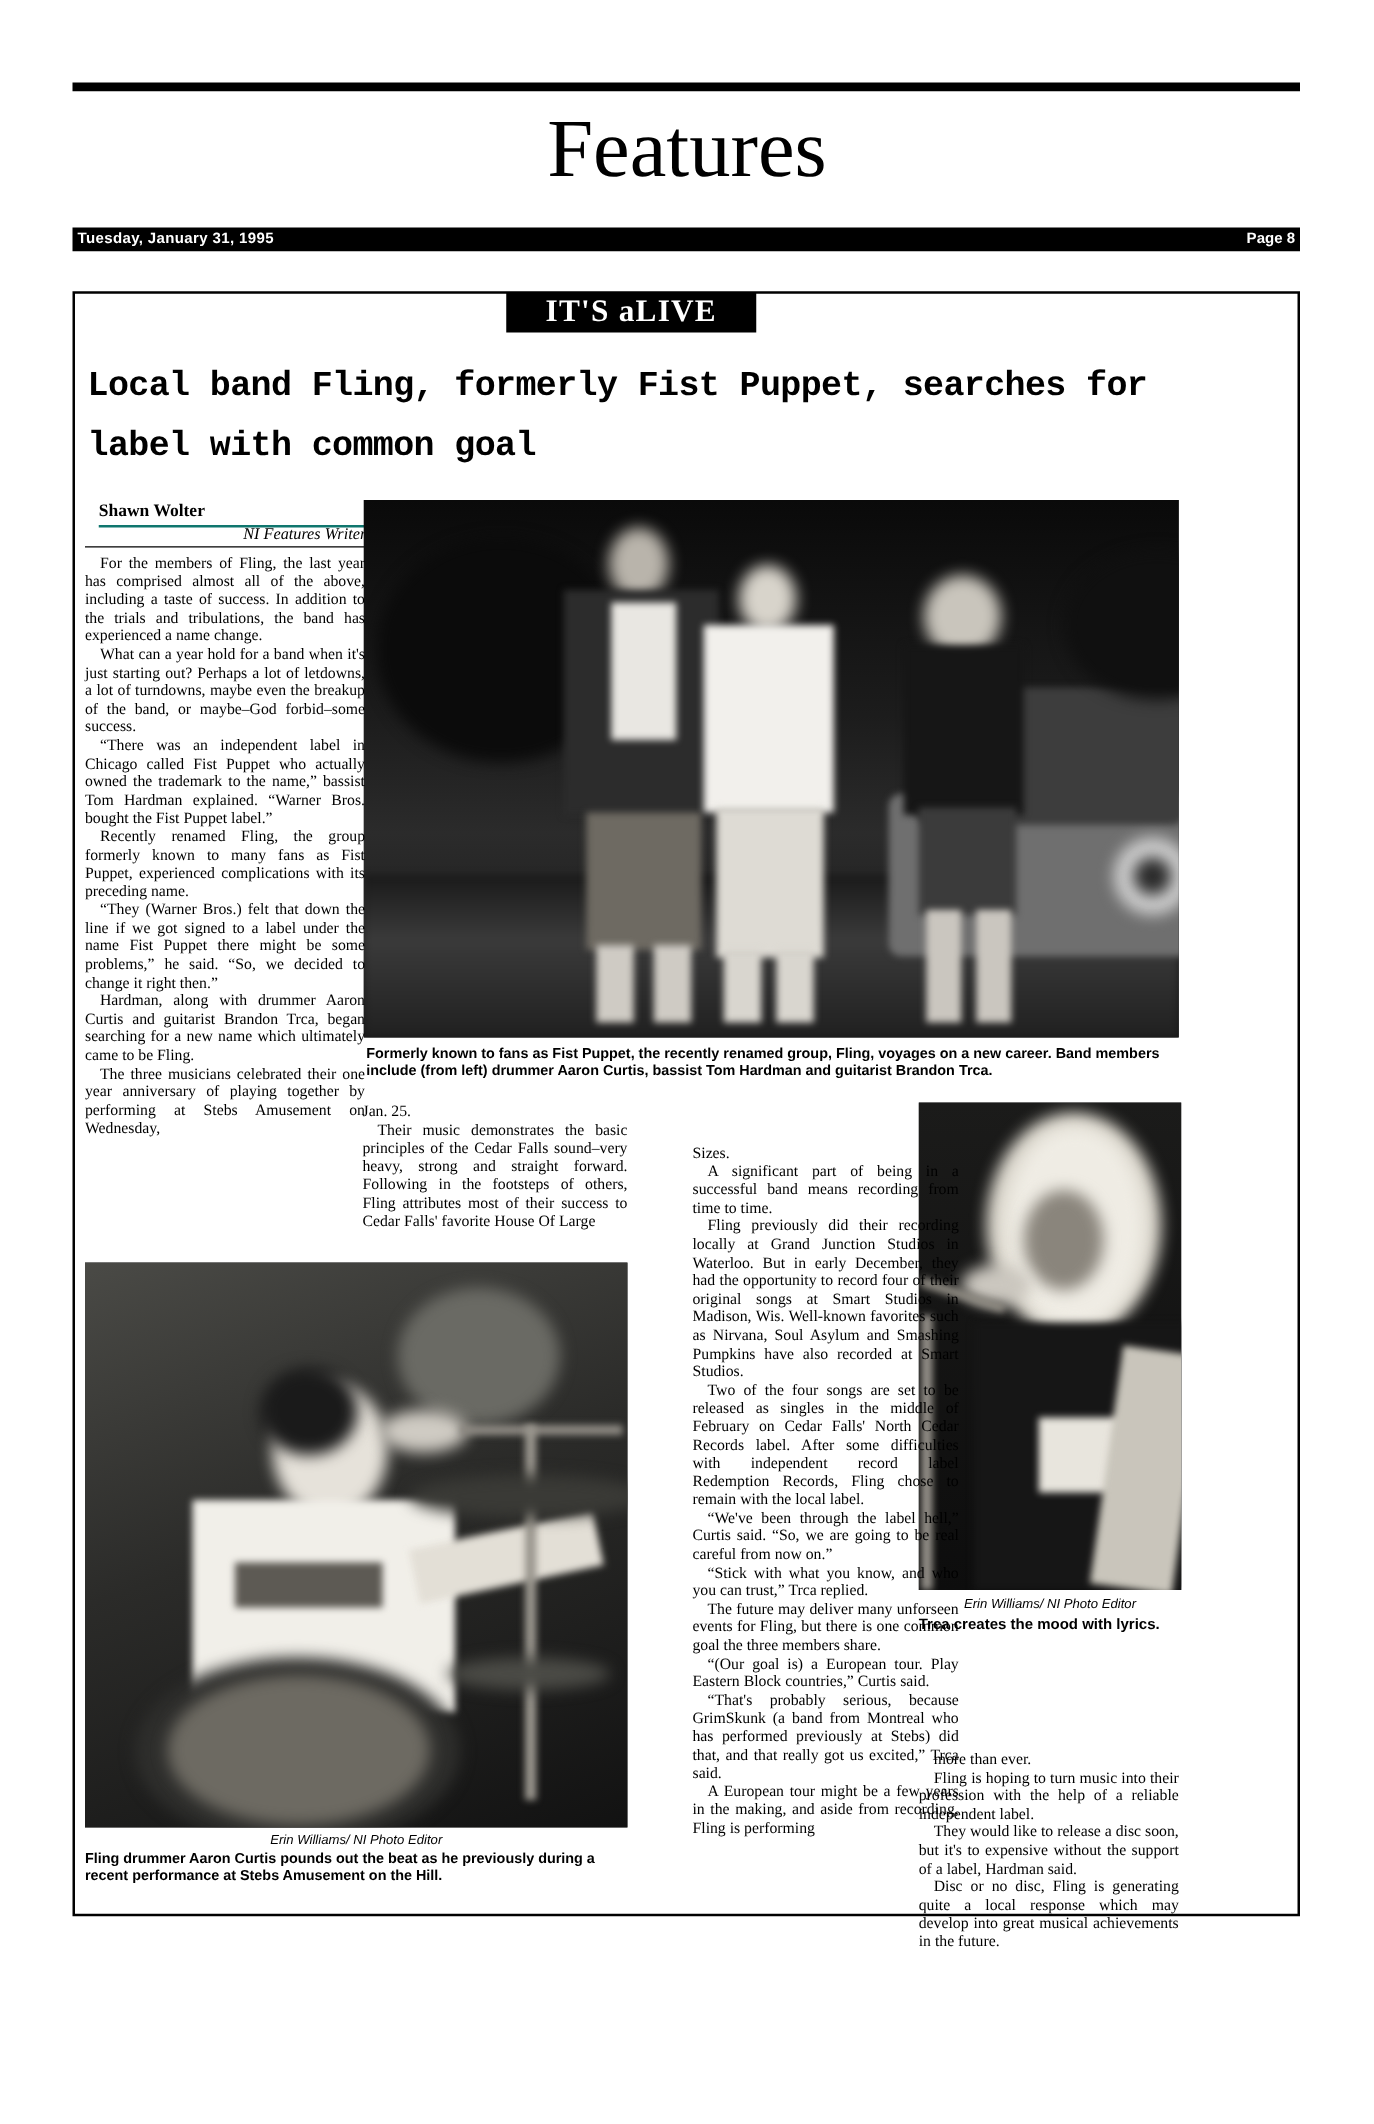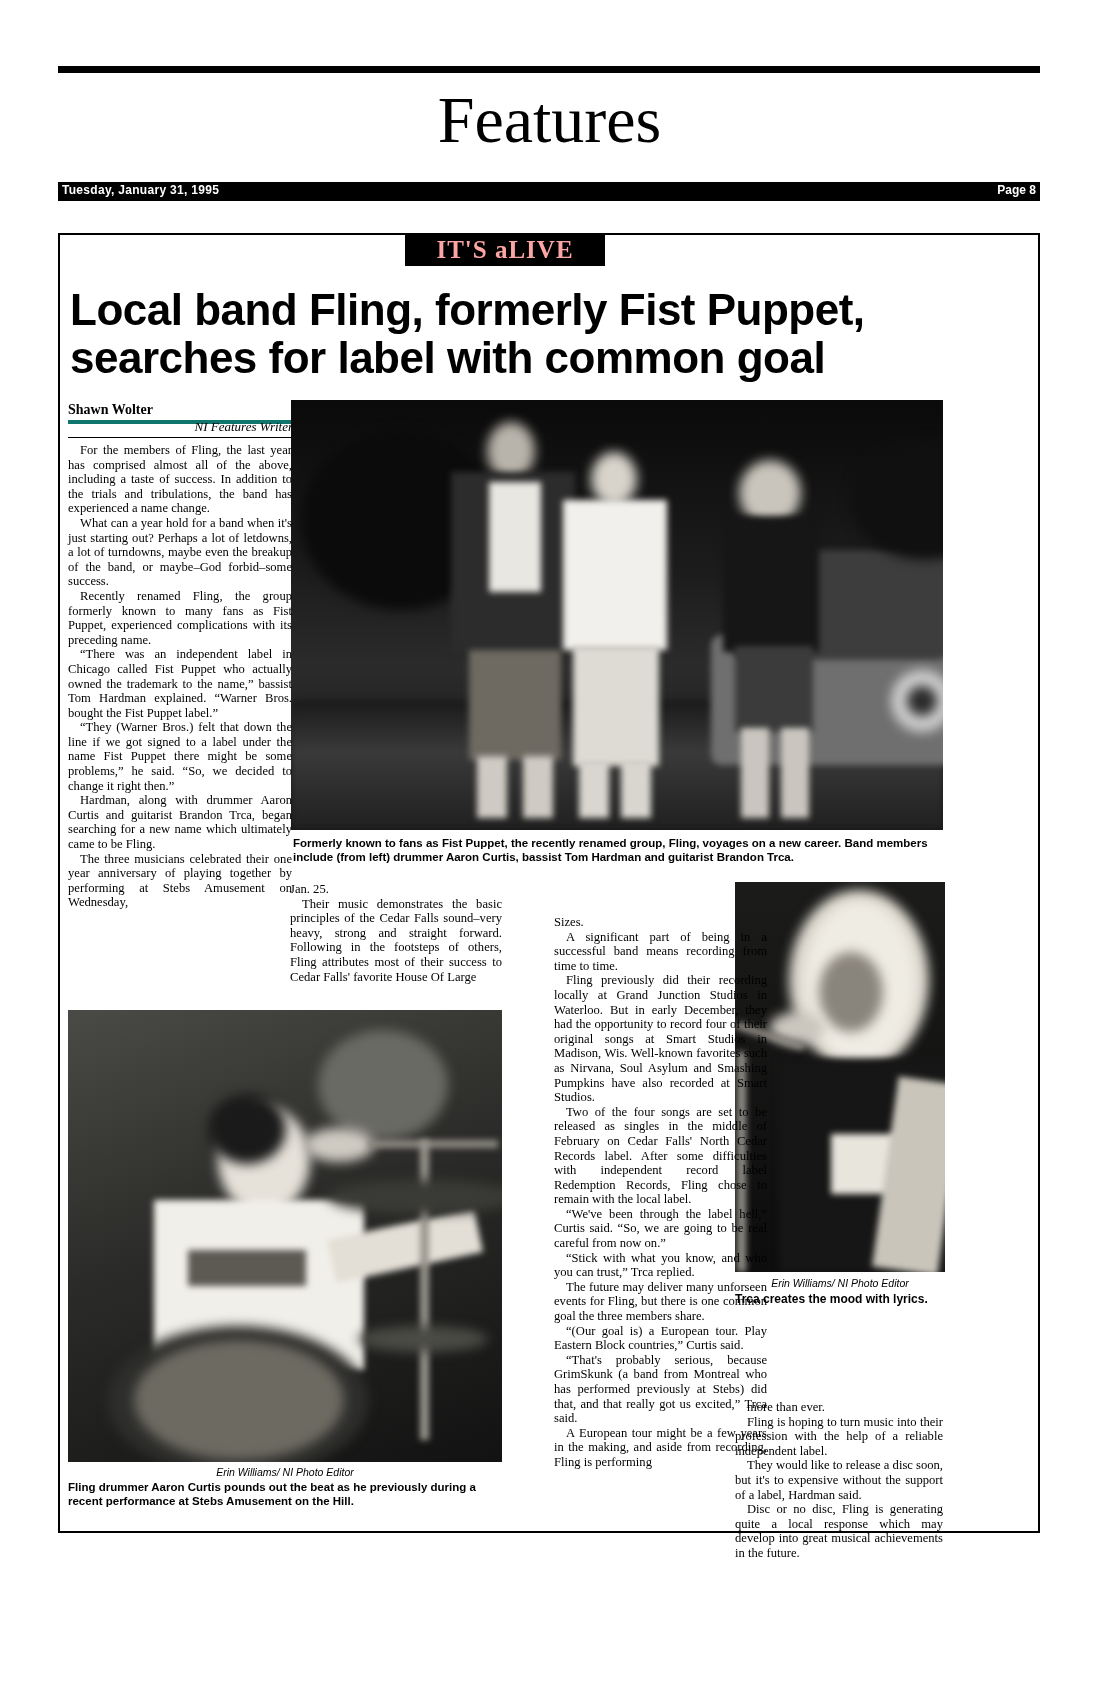--- a/index.html
+++ b/index.html
@@ -71,48 +71,48 @@
     left: 58px; top: 233px;
     width: 982px; height: 1300px;
     border: 2px solid #000;
     box-sizing: border-box;
   }
   .kicker {
     position: absolute;
     left: 405px; top: 234px;
     width: 200px; height: 32px;
     background: #000;
-    color: #fca5a5;
+    color: #ffffff;
     font-family: "Liberation Serif", serif;
     font-size: 25px;
     font-weight: bold;
     letter-spacing: 1px;
     text-align: center;
     line-height: 32px;
   }
 
   .headline {
     position: absolute;
     left: 70px; top: 286px;
     width: 940px;
-    font-family: Liberation Sans, sans-serif;
-    font-weight: bold;
-    font-size: 44px;
+    font-family: Liberation Mono, monospace;
+    font-weight: bold;
+    font-size: 28px;
     line-height: 48px;
     letter-spacing: -0.5px;
   }
 
   .byline-name {
     position: absolute;
-    left: 68px; top: 402px;
+    left: 79px; top: 402px;
     width: 225px;
     font-family: "Liberation Serif", serif;
     font-size: 14px;
     font-weight: bold;
-    border-bottom: 4px solid #0f766e;
+    border-bottom: 2px solid #0f766e;
     padding-bottom: 2px;
   }
   .byline-title {
     position: absolute;
     left: 68px; top: 419px;
     width: 225px;
     text-align: right;
     font-family: "Liberation Serif", serif;
     font-style: italic;
     font-size: 13px;
@@ -285,22 +285,22 @@
     <div class="blob" style="left:34px;top:130px;width:56px;height:32px;background:#cbc7bf;"></div>
     <div class="rect" style="left:0px;top:150px;width:70px;height:8px;background:#8d8981;transform:rotate(18deg);"></div>
     <div class="rect" style="left:2px;top:170px;width:9px;height:220px;background:#95918a;"></div>
   </div>
   <div class="credit" id="credit-trca">Erin Williams/ NI Photo Editor</div>
   <div class="cap" id="cap-trca">Trca creates the mood with lyrics.</div>
 
   <div class="col" id="col1">
       <p>For the members of Fling, the last year has comprised almost all of the above, including a taste of success. In addition to the trials and tribulations, the band has experienced a name change.</p>
       <p>What can a year hold for a band when it's just starting out? Perhaps a lot of letdowns, a lot of turndowns, maybe even the breakup of the band, or maybe–God forbid–some success.</p>
+      <p>“There was an independent label in Chicago called Fist Puppet who actually owned the trademark to the name,” bassist Tom Hardman explained. “Warner Bros. bought the Fist Puppet label.”</p>
       <p>Recently renamed Fling, the group formerly known to many fans as Fist Puppet, experienced complications with its preceding name.</p>
-      <p>“There was an independent label in Chicago called Fist Puppet who actually owned the trademark to the name,” bassist Tom Hardman explained. “Warner Bros. bought the Fist Puppet label.”</p>
       <p>“They (Warner Bros.) felt that down the line if we got signed to a label under the name Fist Puppet there might be some problems,” he said. “So, we decided to change it right then.”</p>
       <p>Hardman, along with drummer Aaron Curtis and guitarist Brandon Trca, began searching for a new name which ultimately came to be Fling.</p>
       <p>The three musicians celebrated their one year anniversary of playing together by performing at Stebs Amusement on Wednesday,</p>
     </div>
   <div class="col" id="col2">
       <p class="noindent">Jan. 25.</p>
       <p>Their music demonstrates the basic principles of the Cedar Falls sound–very heavy, strong and straight forward. Following in the footsteps of others, Fling attributes most of their success to Cedar Falls' favorite House Of Large</p>
     </div>
   <div class="col" id="col3">
       <p class="noindent">Sizes.</p>

